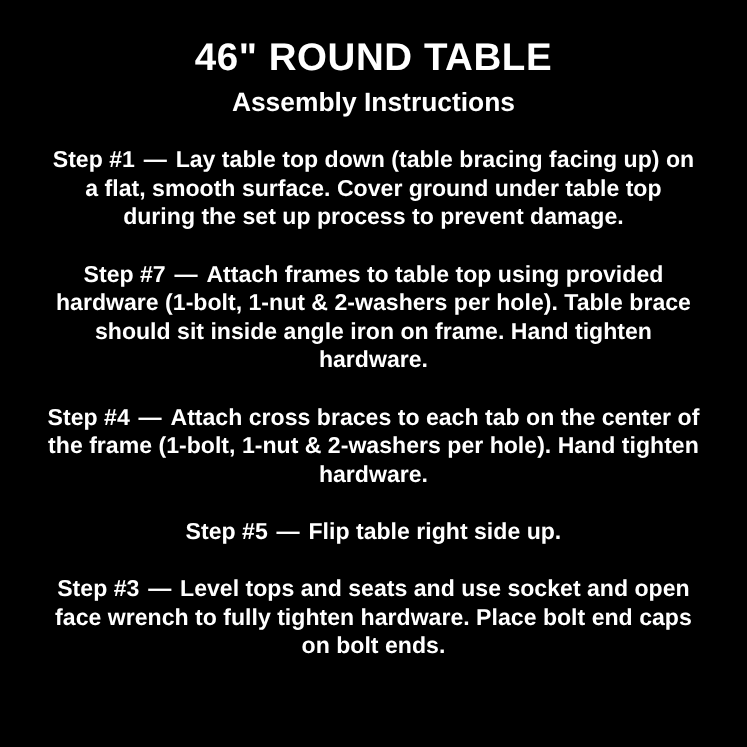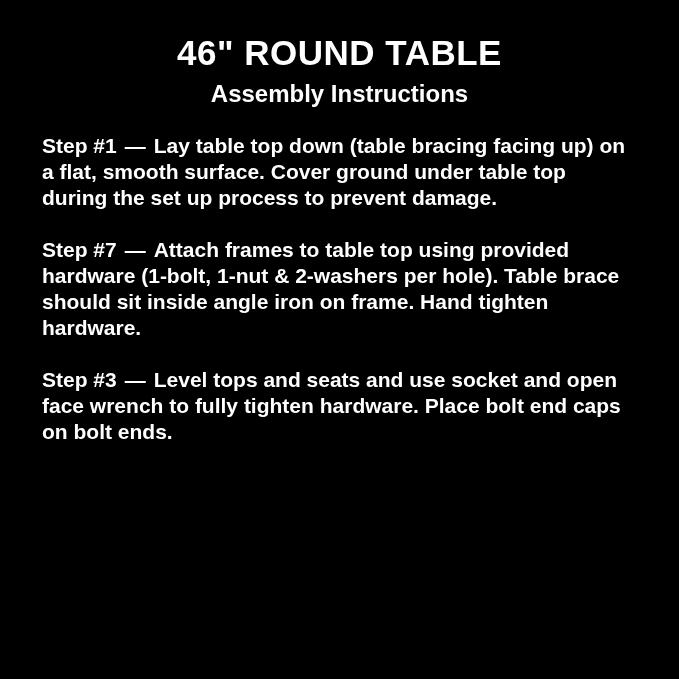--- a/index.html
+++ b/index.html
@@ -33,35 +33,38 @@
     font-size: 24px;
     line-height: 1.1;
     margin: 4px;
   }
   .steps {
     font-size: 21px;
     line-height: 26px;
   }
   .step {
     margin: 0 0 26px 0;
+    text-align: center;
   }
   .step:last-child {
     margin-bottom: 0;
   }
   .step-sep {
     display: inline-block;
     padding: 0 8px;
   }
 </style>
 </head>
 <body>
 
 <div class="canvas">
   <div class="header">
     <h1 class="title">46" ROUND TABLE</h1>
     <h2 class="subtitle">Assembly Instructions</h2>
   </div>
   <div class="steps">
       <p class="step"><span>Step #1</span><span class="step-sep">—</span><span>Lay table top down (table bracing facing up) on a flat, smooth surface. Cover ground under table top during the set up process to prevent damage.</span></p>
       <p class="step"><span>Step #7</span><span class="step-sep">—</span><span>Attach frames to table top using provided hardware (1-bolt, 1-nut &amp; 2-washers per hole). Table brace should sit inside angle iron on frame. Hand tighten hardware.</span></p>
+      <p class="step"><span>Step #4</span><span class="step-sep">—</span><span>Attach cross braces to each tab on the center of the frame (1-bolt, 1-nut &amp; 2-washers per hole). Hand tighten hardware.</span></p>
+      <p class="step"><span>Step #5</span><span class="step-sep">—</span><span>Flip table right side up.</span></p>
       <p class="step"><span>Step #3</span><span class="step-sep">—</span><span>Level tops and seats and use socket and open face wrench to fully tighten hardware. Place bolt end caps on bolt ends.</span></p>
     </div>
 </div>
 
 </body></html>

